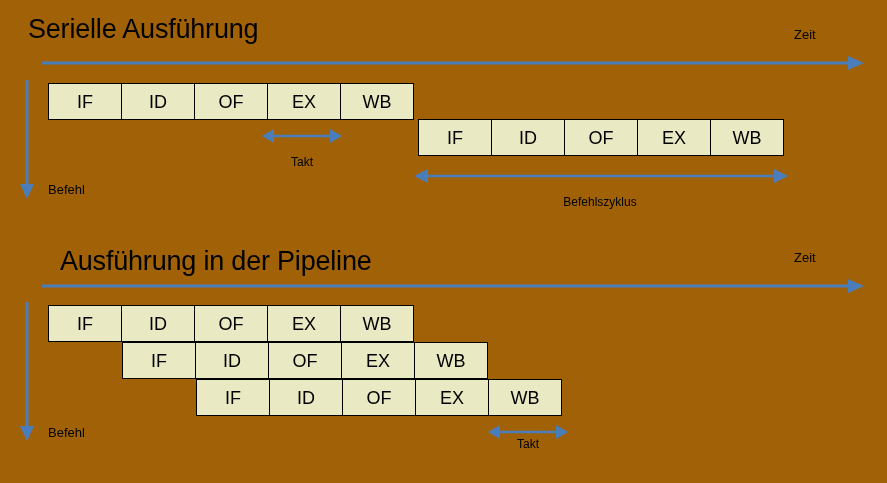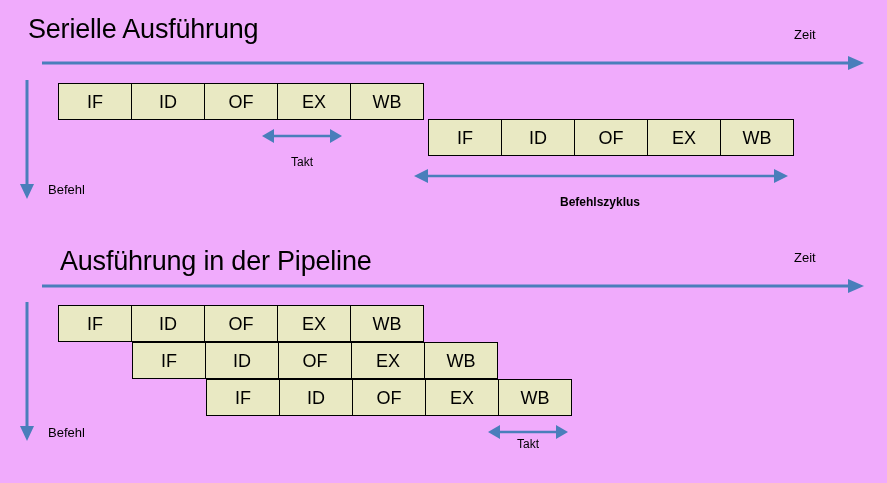--- a/index.html
+++ b/index.html
@@ -9,21 +9,21 @@
     background: #ffffff;
   }
   body {
     font-family: "Liberation Sans", sans-serif;
     -webkit-font-smoothing: antialiased;
   }
   #stage {
     position: relative;
     width: 887px;
     height: 483px;
-    background: #f0abfc;
+    background: #a16207;
     overflow: hidden;
   }
 
   
   .title {
     position: absolute;
     font-size: 27px;
     font-weight: 400;
     color: #000000;
     white-space: nowrap;
@@ -57,21 +57,21 @@
     border: 1px solid #000000;
     margin-left: -1px;
     display: flex;
     align-items: center;
     justify-content: center;
     font-size: 18px;
     color: #000000;
     line-height: 1;
   }
   .stage-row .stage-box:first-child {
-    margin-left: 14px;
+    margin-left: 4px;
   }
 
   
   .arrow-svg {
     position: absolute;
     overflow: visible;
   }
 </style>
 </head>
 <body>
@@ -115,21 +115,21 @@
     <polygon points="14,2 2,9 14,16" fill="#4A7EBB"></polygon>
     <polygon points="70,2 82,9 70,16" fill="#4A7EBB"></polygon>
   </svg>
   <div class="caption" style="left:262px; top:155px; width:80px;">Takt</div>
 
   <svg class="arrow-svg" style="left:412px; top:167px;" width="378" height="18">
     <line x1="6" y1="9" x2="372" y2="9" stroke="#4A7EBB" stroke-width="2.5"></line>
     <polygon points="16,2 2,9 16,16" fill="#4A7EBB"></polygon>
     <polygon points="362,2 376,9 362,16" fill="#4A7EBB"></polygon>
   </svg>
-  <div class="caption" style="left:412px; top:195px; width:376px;font-weight:bold;">Befehlszyklus</div>
+  <div class="caption" style="left:412px; top:195px; width:376px;">Befehlszyklus</div>
 
   <div class="title" style="left:28px; top:246px;margin-left:32px;">Ausführung in der Pipeline</div>
 
   <div class="axis-label" style="left:794px; top:250px;">Zeit</div>
 
   <svg class="arrow-svg" style="left:40px; top:277px;" width="826" height="18">
     <line x1="2" y1="9" x2="810" y2="9" stroke="#4A7EBB" stroke-width="3"></line>
     <polygon points="808,2 824,9 808,16" fill="#4A7EBB"></polygon>
   </svg>
 

